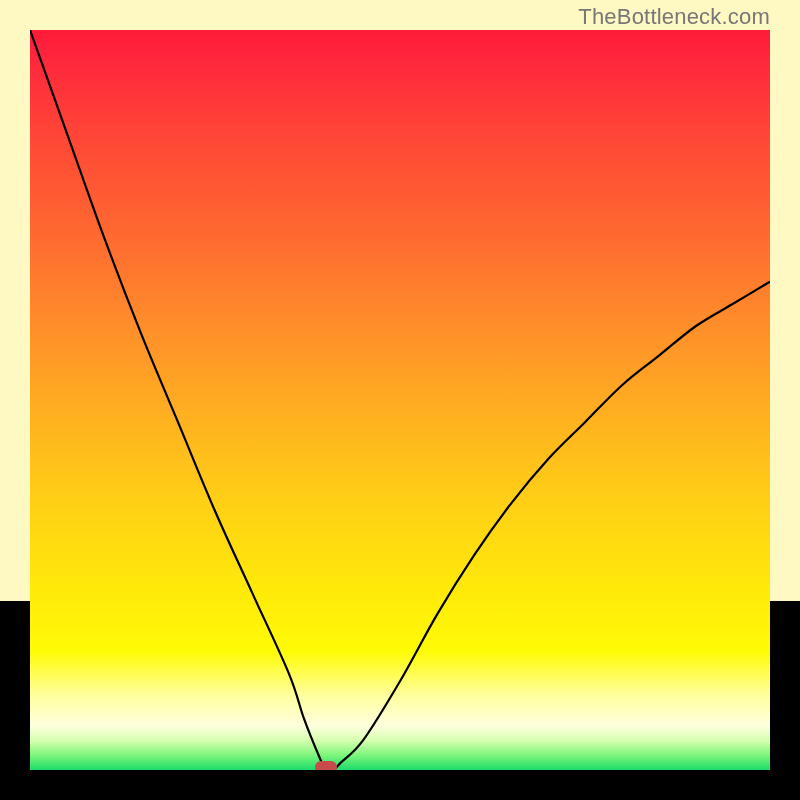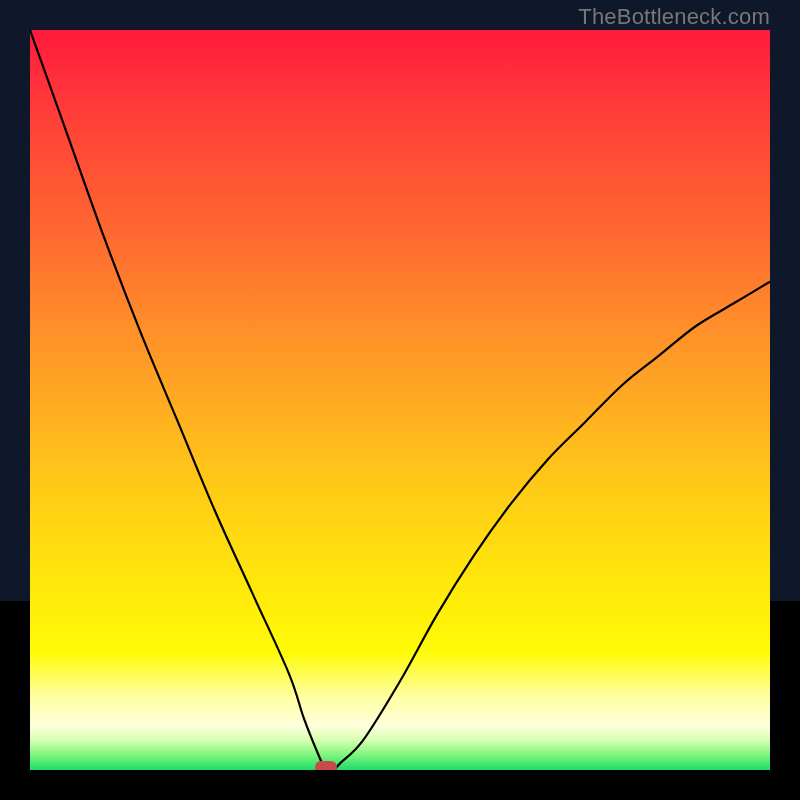--- a/index.html
+++ b/index.html
@@ -10,21 +10,21 @@
     background: #000;
     position: relative;
     font-family: Arial, sans-serif;
   }
   .frame {
     position: absolute;
     top: 0;
     left: 0;
     width: 800px;
     height: 601px;
-    background: #0f172a;
+    background: #fef9c3;
   }
   .plot-area {
     position: absolute;
     top: 30px;
     left: 30px;
     width: 740px;
     height: 740px;
     overflow: hidden;
   }
   .gradient-bg {

